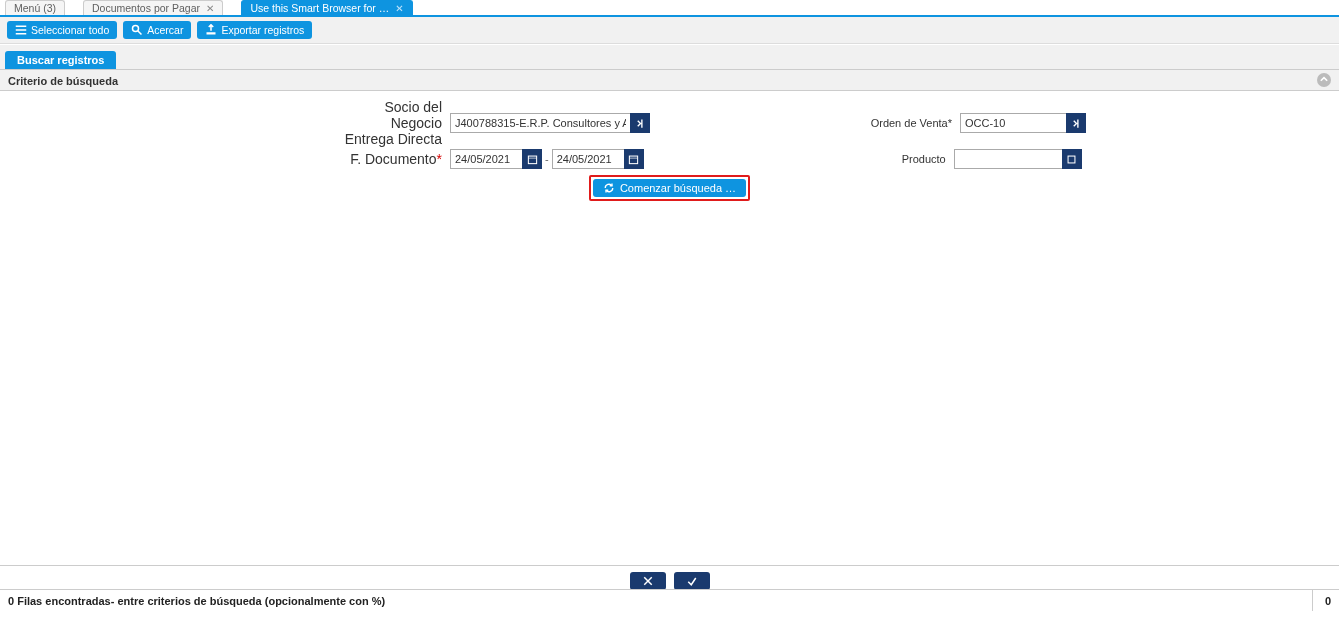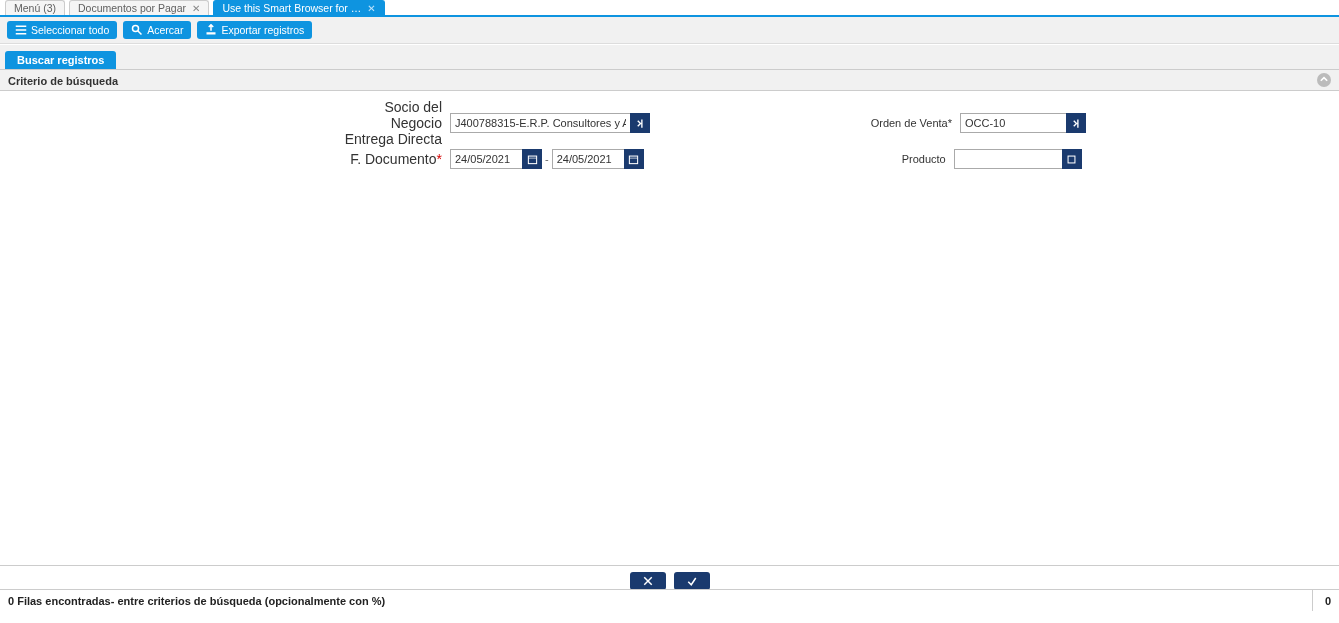--- a/index.html
+++ b/index.html
@@ -12,21 +12,21 @@
       height:623px;
       position:relative;
       overflow:hidden;
     }
     
     .tab-bar { height:17px; display:flex; align-items:stretch; border-bottom:2px solid #0e94e0; background:#fff; padding-left:5px; }
     .tab {
       display:flex; align-items:center; padding:0 8px;
       font-size:10.5px; color:#606060; cursor:pointer;
       position:relative; border:1px solid #ccc; border-bottom:none;
-      margin-right:4px; background:#f5f5f5;
+      margin-right:18px; background:#f5f5f5;
       border-top-left-radius:3px; border-top-right-radius:3px;
       white-space:nowrap;
     }
     .tab.active { color:#fff; background:#0e94e0; border-color:#0e94e0; }
     .tab-close { font-size:10px; margin-left:6px; color:#888;}
     .tab.active .tab-close { color:#bfe3fb; }
     
     .toolbar {
       display:flex; gap:6px; padding:4px 7px;
       background:#f1f1f1; border-bottom:1px solid #ddd;
@@ -223,20 +223,31 @@
     <div class="field">
       <input class="txt lookup2" value="" style="">
       <div class="addon">
         <svg viewBox="0 0 16 16">
             <rect x="3" y="3" width="10" height="10" fill="none" stroke="#fff" stroke-width="1.5"></rect>
           </svg>
       </div>
     </div>
   </div>
 
+  <div class="center-btn-wrap">
+    <div class="center-highlight">
+      <button class="search-btn">
+        <svg viewBox="0 0 16 16">
+            <path d="M3 8a5 5 0 0 1 9-3M13 8a5 5 0 0 1-9 3" fill="none" stroke="#fff" stroke-width="1.8"></path>
+            <path d="M12 2v3h-3M4 14v-3h3" fill="none" stroke="#fff" stroke-width="1.8"></path>
+          </svg>
+        <span>Comenzar búsqueda …</span>
+      </button>
+    </div>
+  </div>
 </div>
 
 <div class="footer-btns">
   <button class="fbtn">
     <svg viewBox="0 0 16 16">
         <line x1="3" y1="3" x2="13" y2="13"></line>
         <line x1="13" y1="3" x2="3" y2="13"></line>
       </svg>
   </button>
   <button class="fbtn">

